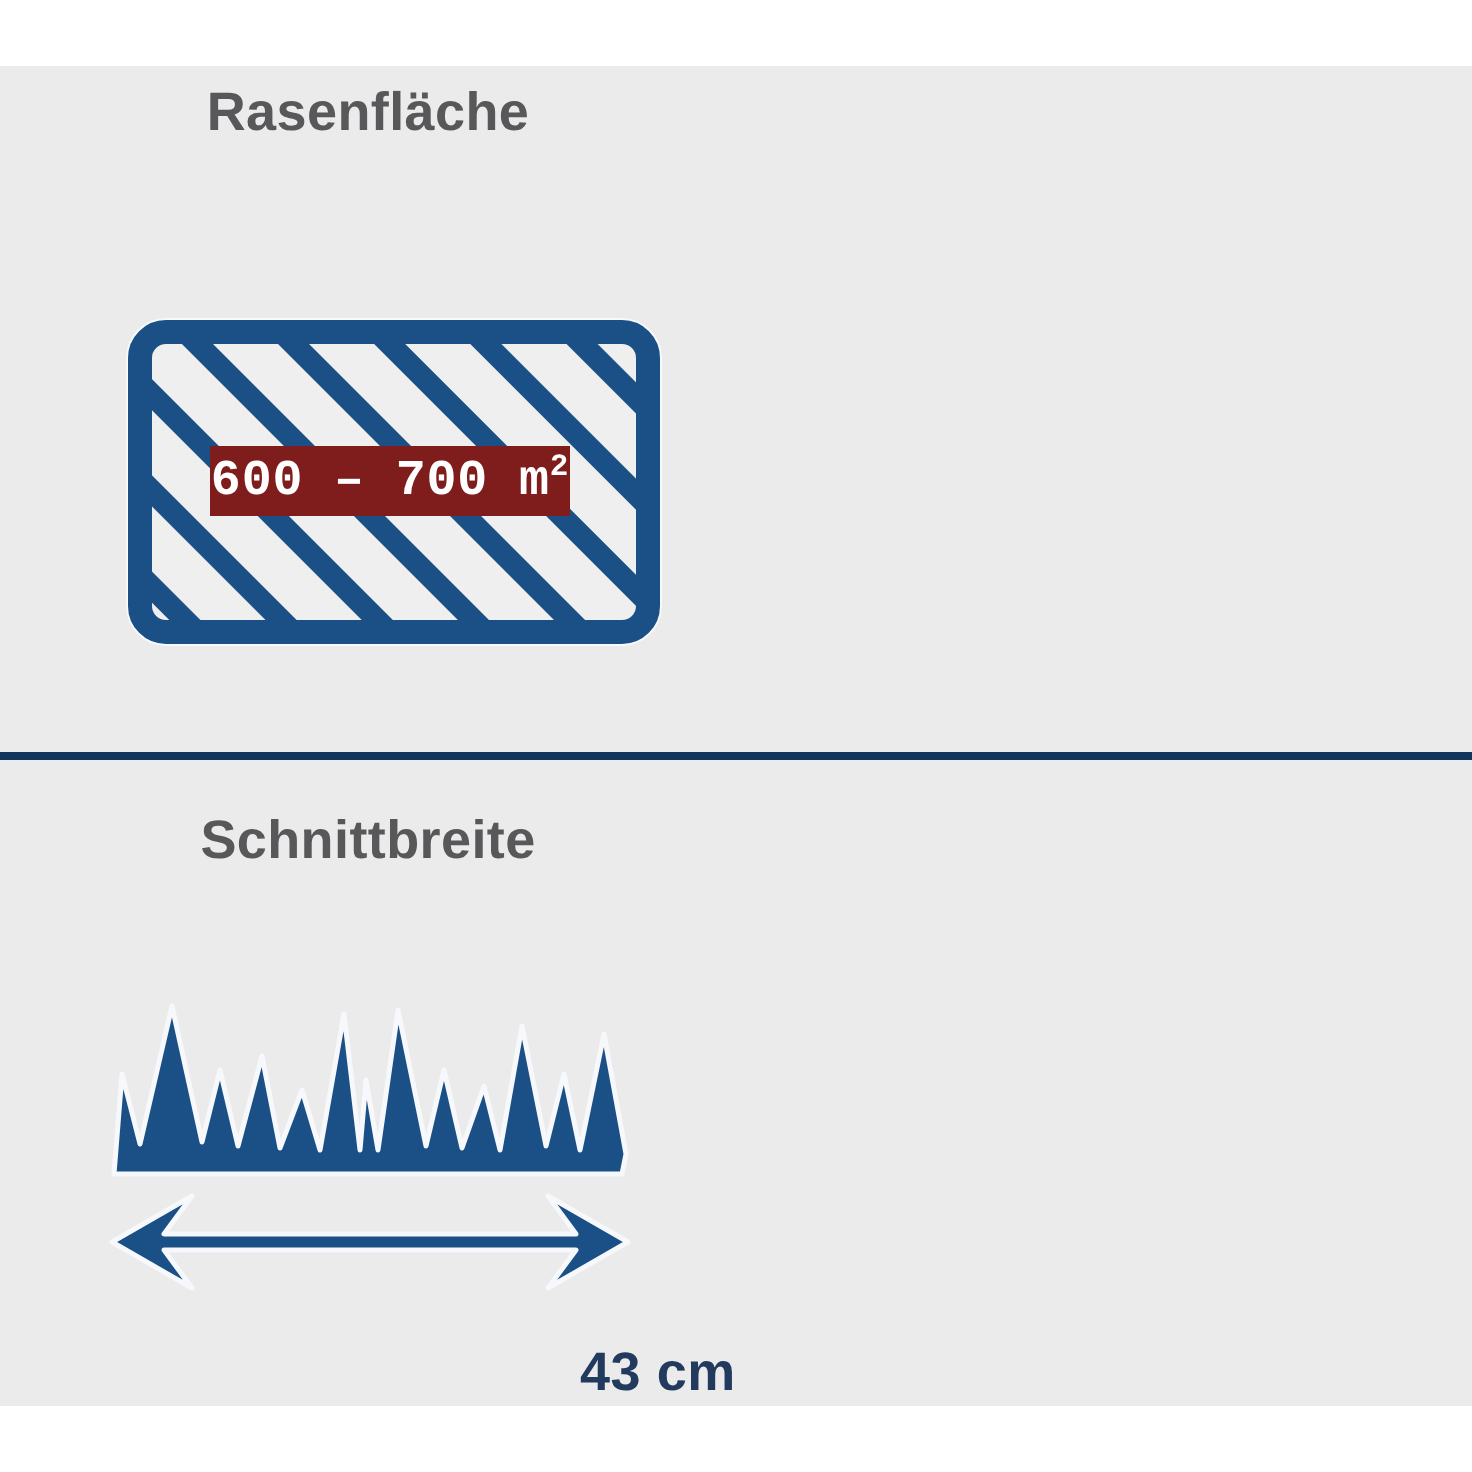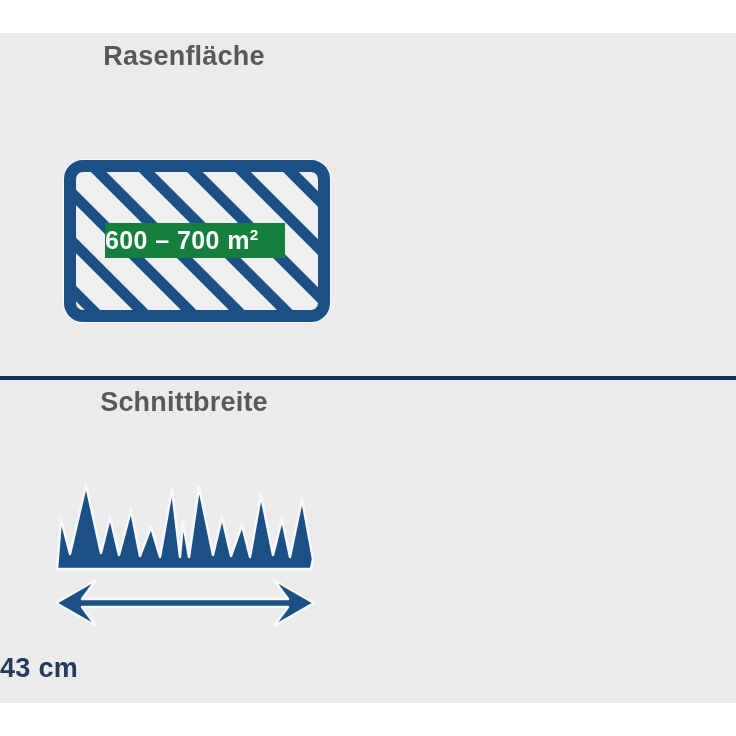--- a/index.html
+++ b/index.html
@@ -30,21 +30,21 @@
     background: #ebebeb;
   }
 
   .quad {
     position: absolute;
     width: 368px;
     height: 335px;
   }
   .quad.tl { left: 0;   top: 33px;  }
   .quad.tr { left: 368px; top: 33px; }
-  .quad.bl { left: 0;   top: 367px; }
+  .quad.bl { left: 0;   top: 385px; }
   .quad.br { left: 368px; top: 385px; }
 
   .quad-title {
     position: absolute;
     left: 0;
     width: 368px;
     text-align: center;
     color: #58585a;
     font-size: 27px;
     font-weight: bold;
@@ -81,43 +81,44 @@
     font-weight: bold;
   }
 
   
   .area-value-band {
     position: absolute;
     left: 105px;
     top: 190px;
     width: 180px;
     height: 35px;
-    background: #15803d;
+    background: #7f1d1d;
     display: flex;
     align-items: center;
-    justify-content: flex-start;
+    justify-content: center;
+    font-family: Liberation Mono, monospace;
   }
   .area-value-text {
     color: #ffffff;
     font-size: 25px;
     font-weight: bold;
     letter-spacing: 0.4px;
     line-height: 1;
   }
   .area-value-text sup {
     font-size: 0.62em;
     vertical-align: super;
     line-height: 0;
   }
 
   .width-value {
     left: 0;
     top: 286px;
     width: 368px;
-    text-align: left;
+    text-align: right;
     color: #223a5e;
     font-size: 27px;
     letter-spacing: 0.3px;
   }
 
   .height-value {
     left: 88px;
     top: 124px;
     color: #223a5e;
     font-size: 27px;

